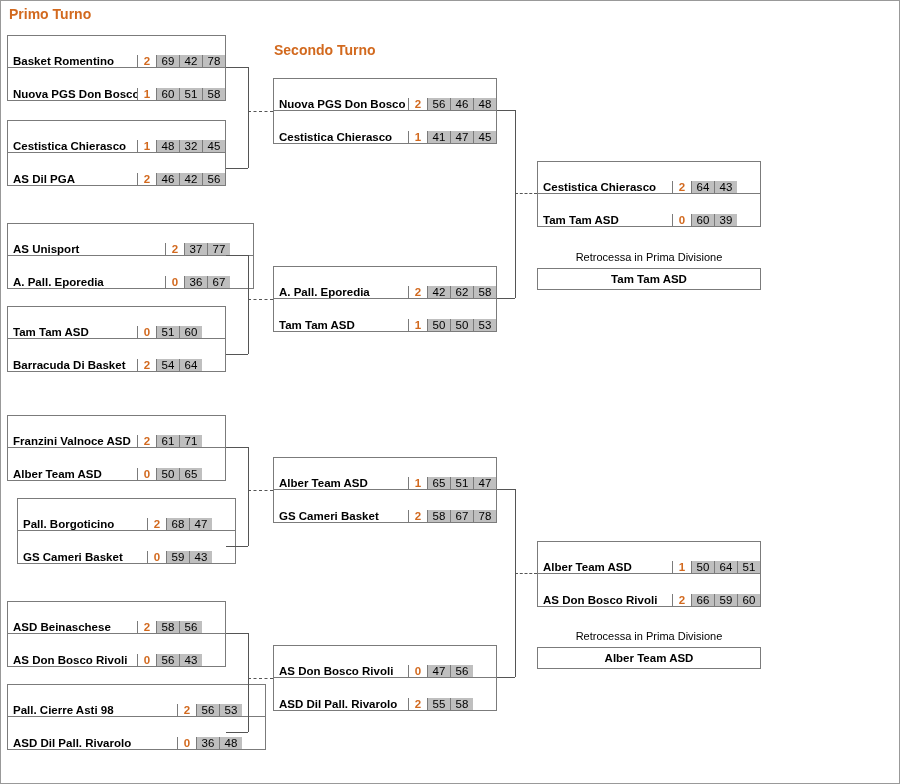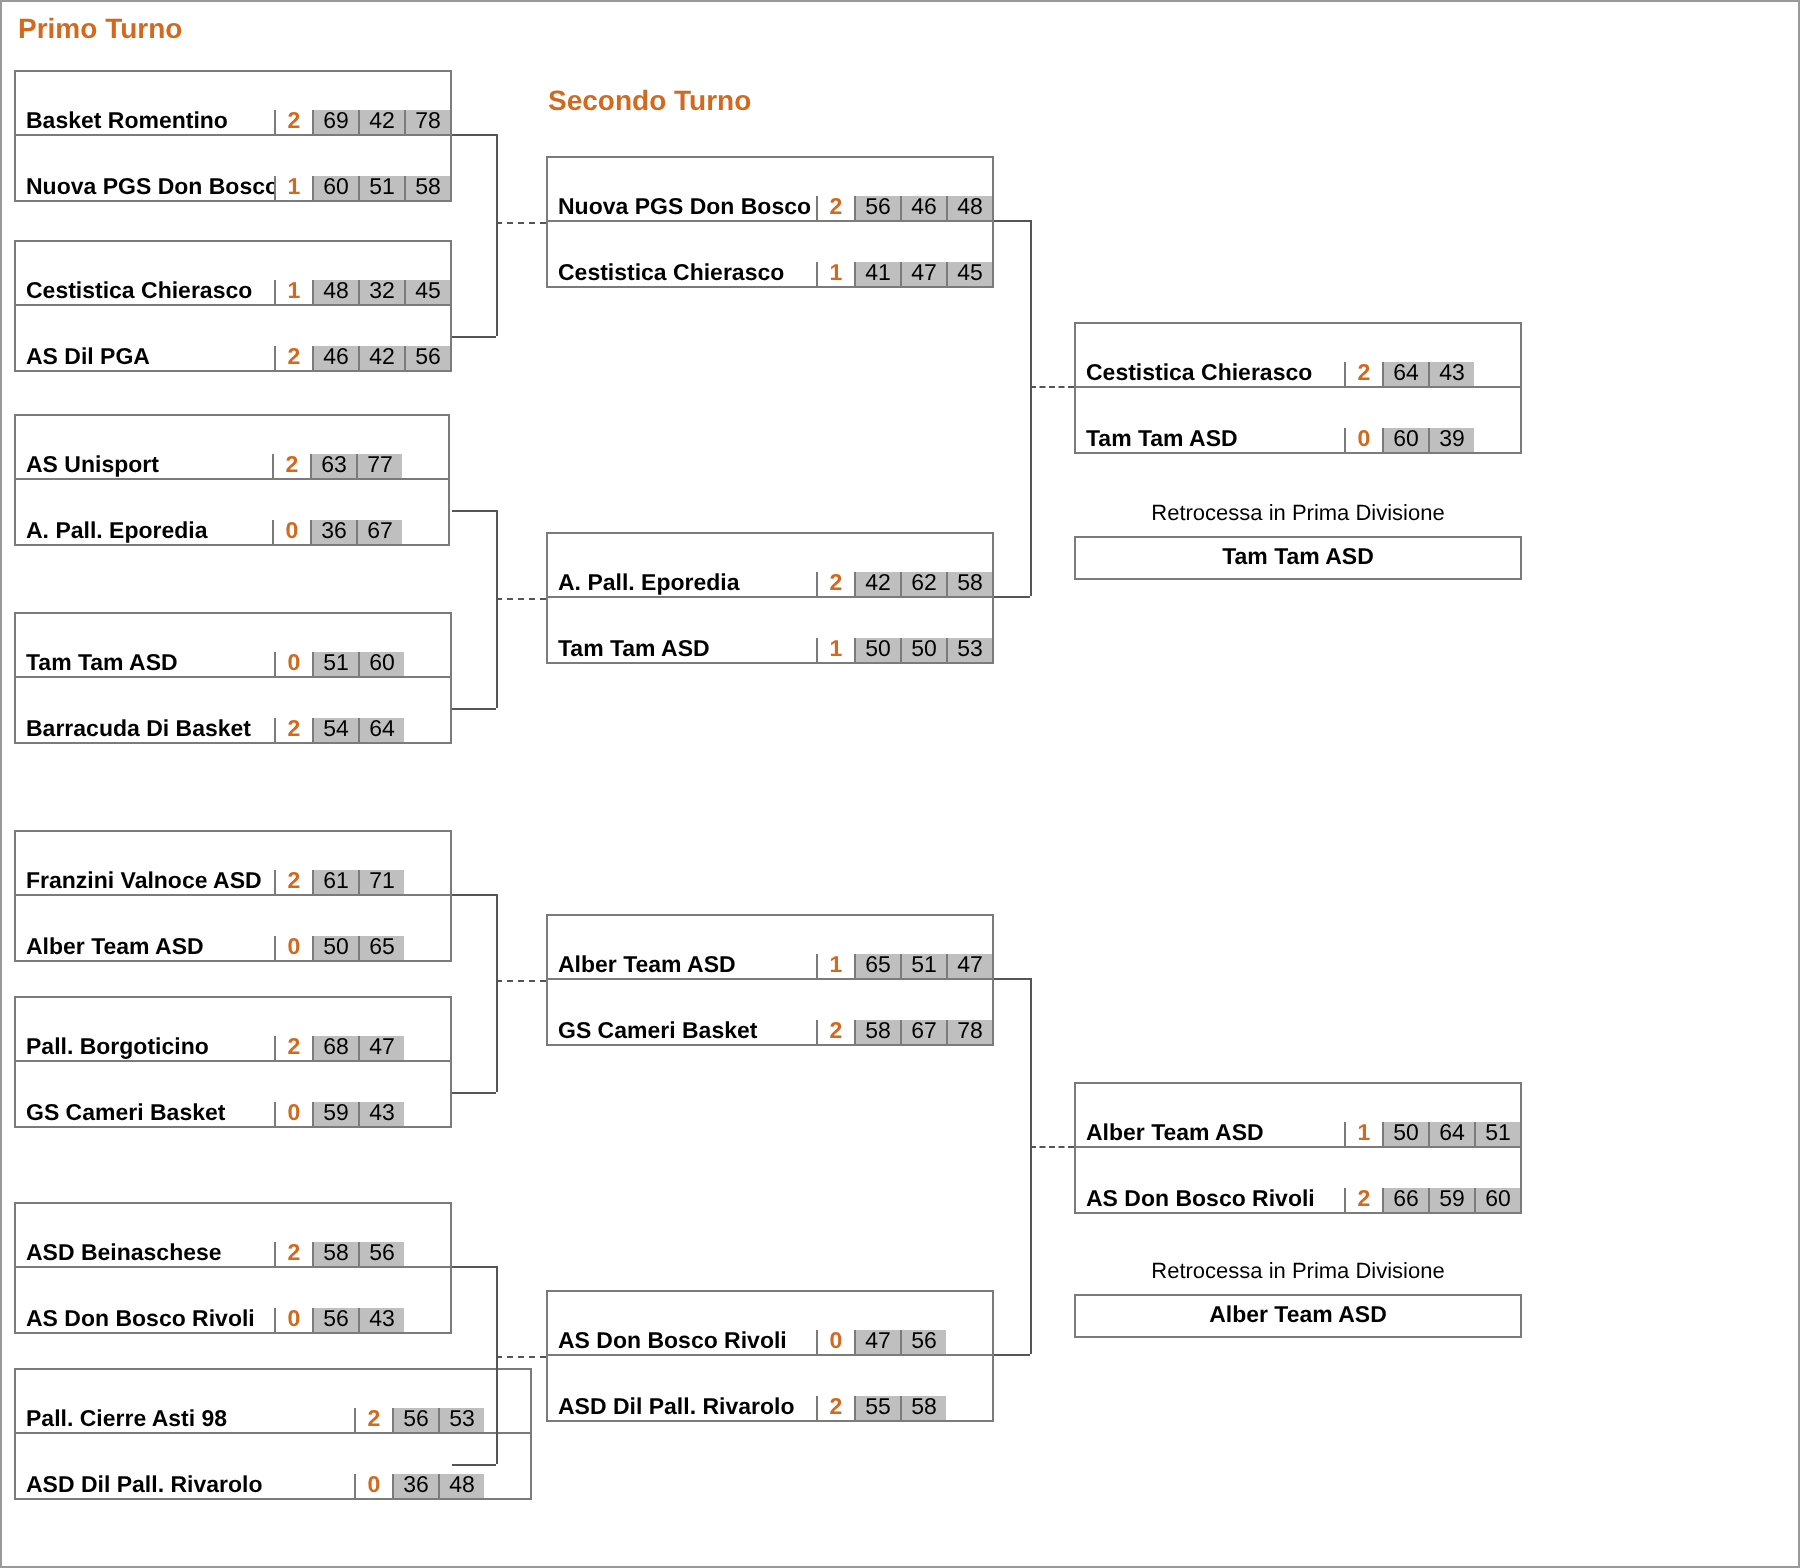--- a/index.html
+++ b/index.html
@@ -151,25 +151,25 @@
     </div>
     <div class="team-row">
       <div class="team-name">AS Dil PGA</div>
       <div class="wins">2</div>
       <div class="game">46</div>
       <div class="game">42</div>
       <div class="game">56</div>
     </div>
   </div>
 
-  <div class="match" style="left:6px; top:206px; width:218px;">
+  <div class="match" style="left:6px; top:222px; width:247px;">
     <div class="team-row first">
       <div class="team-name">AS Unisport</div>
       <div class="wins">2</div>
-      <div class="game">63</div>
+      <div class="game">37</div>
       <div class="game">77</div>
       <div class="game empty"></div>
     </div>
     <div class="team-row">
       <div class="team-name">A. Pall. Eporedia</div>
       <div class="wins">0</div>
       <div class="game">36</div>
       <div class="game">67</div>
       <div class="game empty"></div>
     </div>
@@ -202,21 +202,21 @@
     </div>
     <div class="team-row">
       <div class="team-name">Alber Team ASD</div>
       <div class="wins">0</div>
       <div class="game">50</div>
       <div class="game">65</div>
       <div class="game empty"></div>
     </div>
   </div>
 
-  <div class="match" style="left:6px; top:497px; width:219px;">
+  <div class="match" style="left:16px; top:497px; width:219px;">
     <div class="team-row first">
       <div class="team-name">Pall. Borgoticino</div>
       <div class="wins">2</div>
       <div class="game">68</div>
       <div class="game">47</div>
       <div class="game empty"></div>
     </div>
     <div class="team-row">
       <div class="team-name">GS Cameri Basket</div>
       <div class="wins">0</div>

